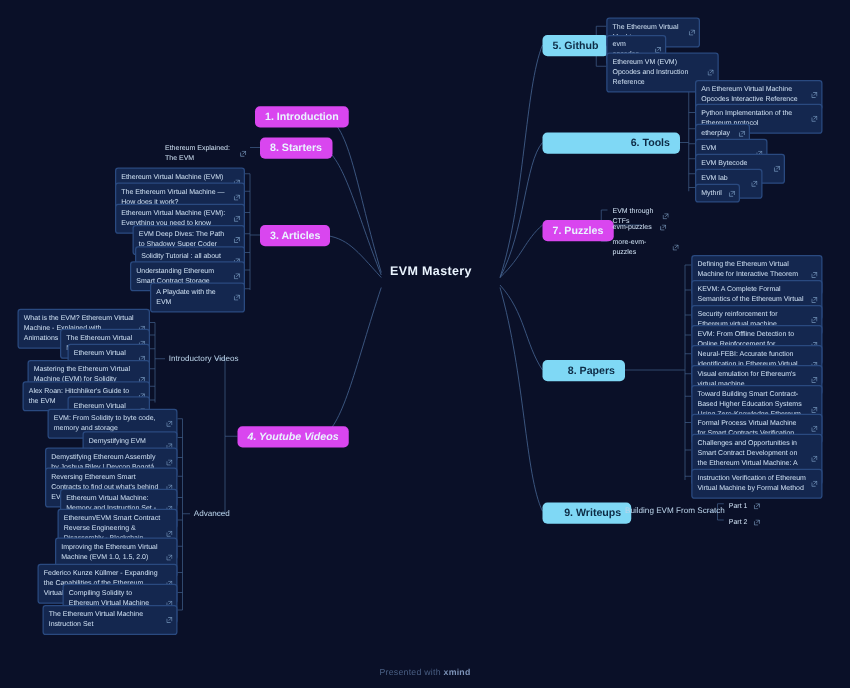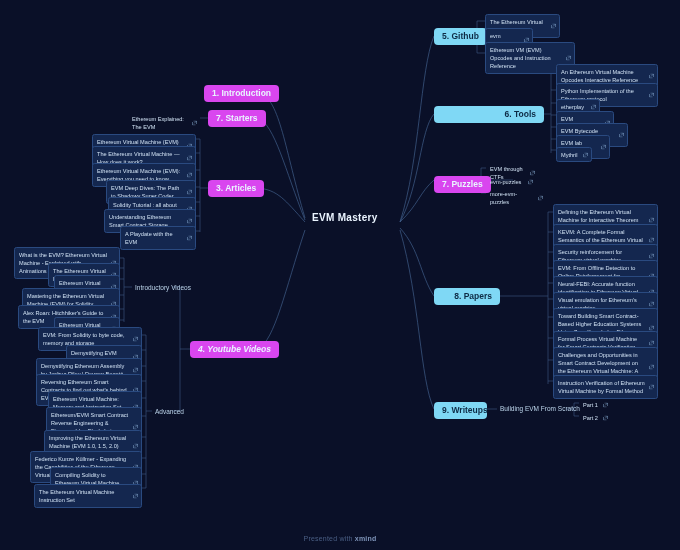--- a/index.html
+++ b/index.html
@@ -350,21 +350,21 @@
   </div>
   <div class="leaf" style="left:553px;top:375px;width:105px;">
     <span>Instruction Verification of Ethereum Virtual Machine by Formal Method</span>
     <span class="lnk">
         <svg viewBox="0 0 10 10">
           <path d="M3 1h6v6M9 1L4 6M1 3v6h6" stroke="#8fb3d9" stroke-width="1.1" fill="none"></path>
         </svg>
       </span>
   </div>
 
-  <div class="node branch cyan" style="left:434px;top:402px;width:53px;">9. Writeups</div>
+  <div class="node branch cyan" style="left:434px;top:402px;width:71px;">9. Writeups</div>
 
   <div class="node sublabel" style="left:497px;top:403px;">Building EVM From Scratch</div>
 
   <div class="leaf" style="left:579px;top:398px;width:32px;border:none;background:transparent;">
     <span>Part 1</span>
     <span class="lnk">
         <svg viewBox="0 0 10 10">
           <path d="M3 1h6v6M9 1L4 6M1 3v6h6" stroke="#8fb3d9" stroke-width="1.1" fill="none"></path>
         </svg>
       </span>
@@ -373,21 +373,21 @@
     <span>Part 2</span>
     <span class="lnk">
         <svg viewBox="0 0 10 10">
           <path d="M3 1h6v6M9 1L4 6M1 3v6h6" stroke="#8fb3d9" stroke-width="1.1" fill="none"></path>
         </svg>
       </span>
   </div>
 
   <div class="node branch blue" style="left:204px;top:85px;">1. Introduction</div>
 
-  <div class="node branch blue" style="left:208px;top:110px;">7. Starters</div>
+  <div class="node branch blue" style="left:208px;top:110px;">8. Starters</div>
 
   <div class="leaf" style="left:128px;top:112px;width:72px;border:none;background:transparent;">
     <span>Ethereum Explained: The EVM</span>
     <span class="lnk">
         <svg viewBox="0 0 10 10">
           <path d="M3 1h6v6M9 1L4 6M1 3v6h6" stroke="#8fb3d9" stroke-width="1.1" fill="none"></path>
         </svg>
       </span>
   </div>
 

